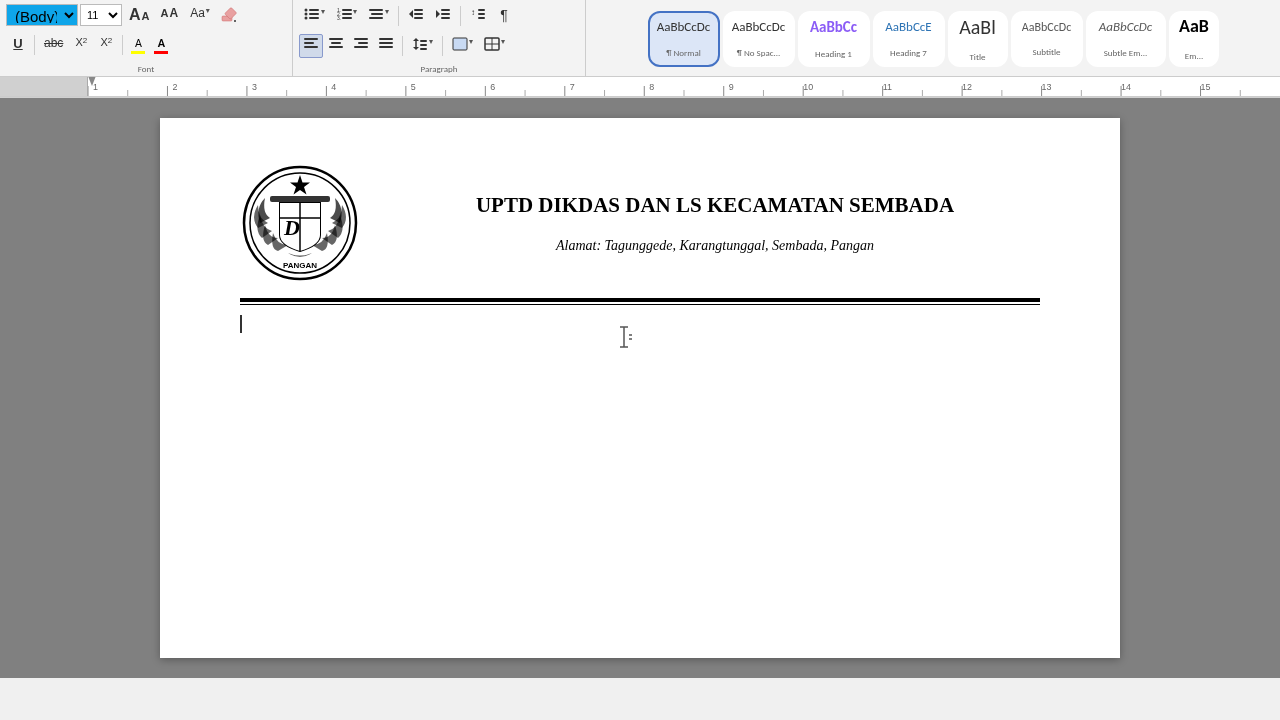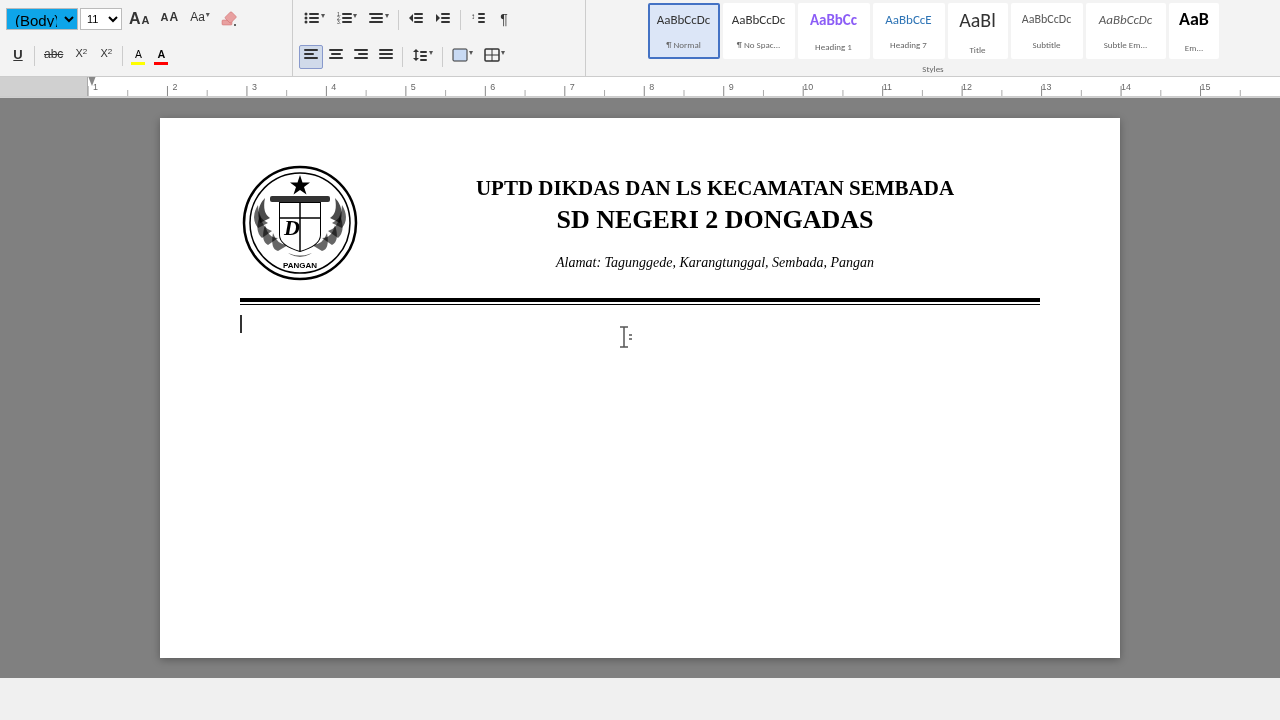--- a/index.html
+++ b/index.html
@@ -79,21 +79,21 @@
       margin-top: 1px;
     }
 
     .style-item {
       display: flex;
       flex-direction: column;
       align-items: center;
       justify-content: center;
       padding: 2px 6px;
       border: 1px solid transparent;
-      border-radius: 2px;
+      border-radius: 12px;
       cursor: pointer;
       min-width: 70px;
       height: 56px;
       background: white;
       text-align: center;
     }
     .style-item:first-child {
       border: 2px solid #4472c4;
       background: #dce6f7;
     }
@@ -334,20 +334,21 @@
             <span style="font-size:12px;">A</span>
             <div class="color-bar" style="background:#ffff00;"></div>
           </div>
 
           <div class="color-btn-wrapper">
             <span style="font-size:12px;font-weight:bold;">A</span>
             <div class="color-bar" style="background:#ff0000;"></div>
           </div>
         </div>
       </div>
+      <div class="section-label">Font</div>
     </div>
 
     <div class="ribbon-section">
       <div class="section-controls" style="flex-wrap:wrap; gap:2px; max-width:280px;">
 
         <div style="display:flex; align-items:center; gap:1px;">
           <button class="ribbon-btn">
             <svg width="16" height="14" viewBox="0 0 16 14">
                 <circle cx="2" cy="3" r="1.5" fill="#333"></circle>
                 <rect x="5" y="2" width="10" height="2" rx="1" fill="#333"></rect>
@@ -457,20 +458,21 @@
           <button class="ribbon-btn">
             <svg width="16" height="14" viewBox="0 0 16 14">
                 <rect x="1" y="1" width="14" height="12" rx="1" fill="none" stroke="#333" stroke-width="1.5"></rect>
                 <line x1="1" y1="7" x2="15" y2="7" stroke="#333" stroke-width="1"></line>
                 <line x1="8" y1="1" x2="8" y2="13" stroke="#333" stroke-width="1"></line>
               </svg>
             <span class="arrow-down">▾</span>
           </button>
         </div>
       </div>
+      <div class="section-label">Paragraph</div>
     </div>
 
     <div class="ribbon-section" style="flex:1; border-right:none;">
       <div class="section-controls" style="gap:3px; overflow:hidden;">
 
         <div style="display:flex; gap:3px; align-items:center; overflow:hidden;">
 
           <div class="style-item" style="border:2px solid #4472c4; background:#dce6f7; min-width:72px;">
             <div class="style-preview" style="font-size:13px; font-family:'Calibri',sans-serif;">AaBbCcDc</div>
             <div class="style-label">¶ Normal</div>
@@ -505,21 +507,20 @@
             <div class="style-preview" style="font-size:13px; font-family:'Calibri',sans-serif; color:#595959; font-style:italic;">AaBbCcDc</div>
             <div class="style-label">Subtle Em...</div>
           </div>
 
           <div class="style-item" style="min-width:50px; border-right:none; overflow:visible;">
             <div class="style-preview" style="font-size:18px; font-family:'Calibri Light','Calibri',sans-serif; font-weight:bold; color:#000;">AaB</div>
             <div class="style-label">Em...</div>
           </div>
         </div>
       </div>
-      <div class="section-label">Styles</div>
     </div>
 
   </div>
 
   <div class="ruler">
     <div style="position:absolute; left:0; width:88px; height:100%; background:#d0d0d0; border-right:1px solid #aaa;"></div>
     <div style="position:absolute; left:88px; right:0; height:100%; background:white; display:flex; align-items:flex-end;">
 
       <svg width="100%" height="20" viewBox="0 0 1200 20" preserveAspectRatio="none">
 
@@ -617,21 +618,20 @@
           <text x="44" y="72" font-family="serif" font-size="22" font-weight="bold" fill="#000" font-style="italic">D</text>
 
           <rect x="30" y="33" width="60" height="6" rx="2" fill="#000" opacity="0.8"></rect>
 
           <text x="60" y="105" text-anchor="middle" font-family="Arial" font-size="8" font-weight="bold" fill="#000">PANGAN</text>
         </svg>
       </div>
 
       <div class="doc-title-block">
         <div class="doc-title-line2">UPTD DIKDAS DAN LS KECAMATAN SEMBADA</div>
-        <div class="doc-title-line3">SD NEGERI 2 DONGADAS</div>
         <div class="doc-address">Alamat: Tagunggede, Karangtunggal, Sembada, Pangan</div>
       </div>
     </div>
 
     <hr class="doc-divider">
     <hr style="border:none; border-top:1.5px solid #000; margin-top:2px;">
 
     <div class="text-cursor-area">
       <span style="display:inline-block; width:2px; height:18px; background:#333; vertical-align:middle; animation: blink 1s step-end infinite;"></span>
       

